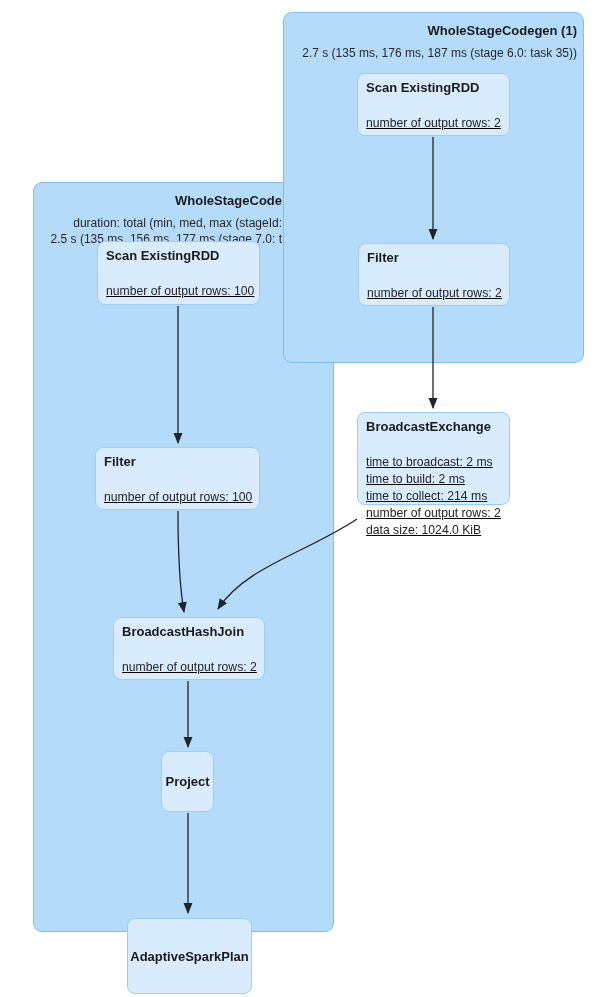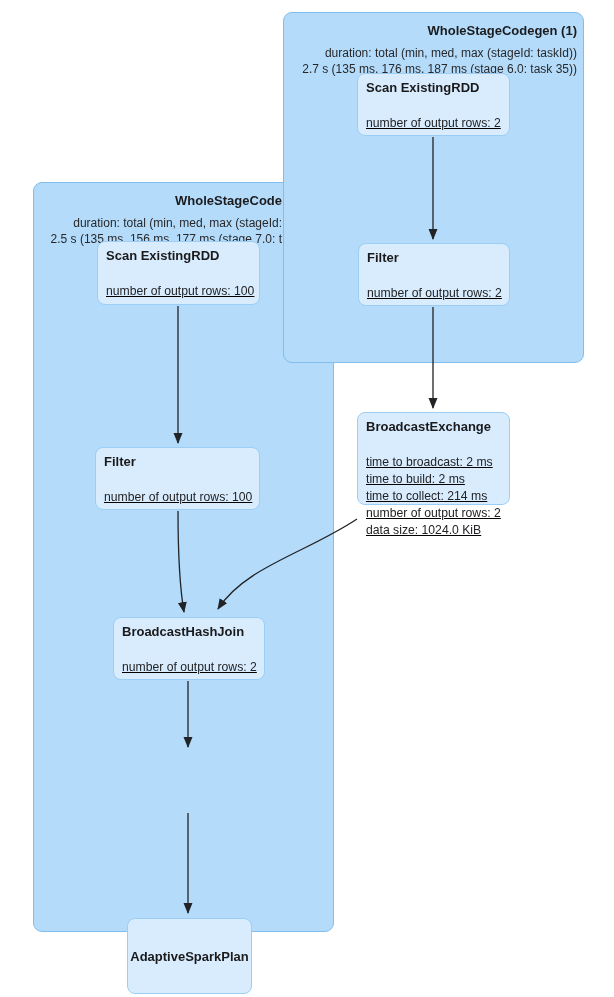--- a/index.html
+++ b/index.html
@@ -40,21 +40,20 @@
     <div class="cluster-title" style="right:51px">WholeStageCode</div>
     <div class="cluster-duration" style="right:51px">
       <div>duration: total (min, med, max (stageId:</div>
       <div>2.5 s (135 ms, 156 ms, 177 ms (stage 7.0: t</div>
     </div>
   </div>
 
   <div class="cluster" style="left:283px;top:12px;width:301px;height:351px">
     <div class="cluster-title" style="right:6px">WholeStageCodegen (1)</div>
     <div class="cluster-duration" style="right:6px">
-      <div>duration: total (min, med, max (stageId: taskId))</div>
       <div>2.7 s (135 ms, 176 ms, 187 ms (stage 6.0: task 35))</div>
     </div>
   </div>
 
   <div class="node" style="left:357px;top:73px;width:153px;height:63px">
     <div class="node-title">Scan ExistingRDD</div>
     <div class="node-metrics">
       <div class="metric">number of output rows: 2</div>
     </div>
   </div>
@@ -91,20 +90,23 @@
     </div>
   </div>
 
   <div class="node" style="left:113px;top:617px;width:152px;height:63px">
     <div class="node-title">BroadcastHashJoin</div>
     <div class="node-metrics">
       <div class="metric">number of output rows: 2</div>
     </div>
   </div>
 
+  <div class="node node-center" style="left:161px;top:751px;width:53px;height:61px">
+    <div class="node-title">Project</div>
+  </div>
 
   <div class="node node-center" style="left:127px;top:918px;width:125px;height:76px">
     <div class="node-title">AdaptiveSparkPlan</div>
   </div>
 
   <svg class="edges" viewBox="0 0 614 997">
     <defs>
       <marker id="arrow" markerUnits="userSpaceOnUse" markerWidth="12" markerHeight="10" refX="10" refY="4.5" orient="auto">
         <path d="M0,0 L11,4.5 L0,9 Z" fill="#222326"></path>
       </marker>

